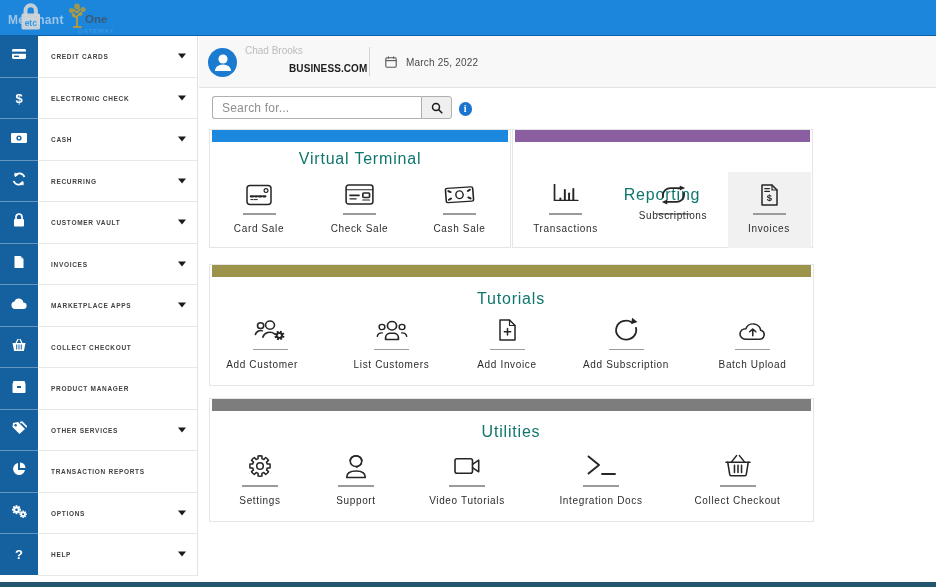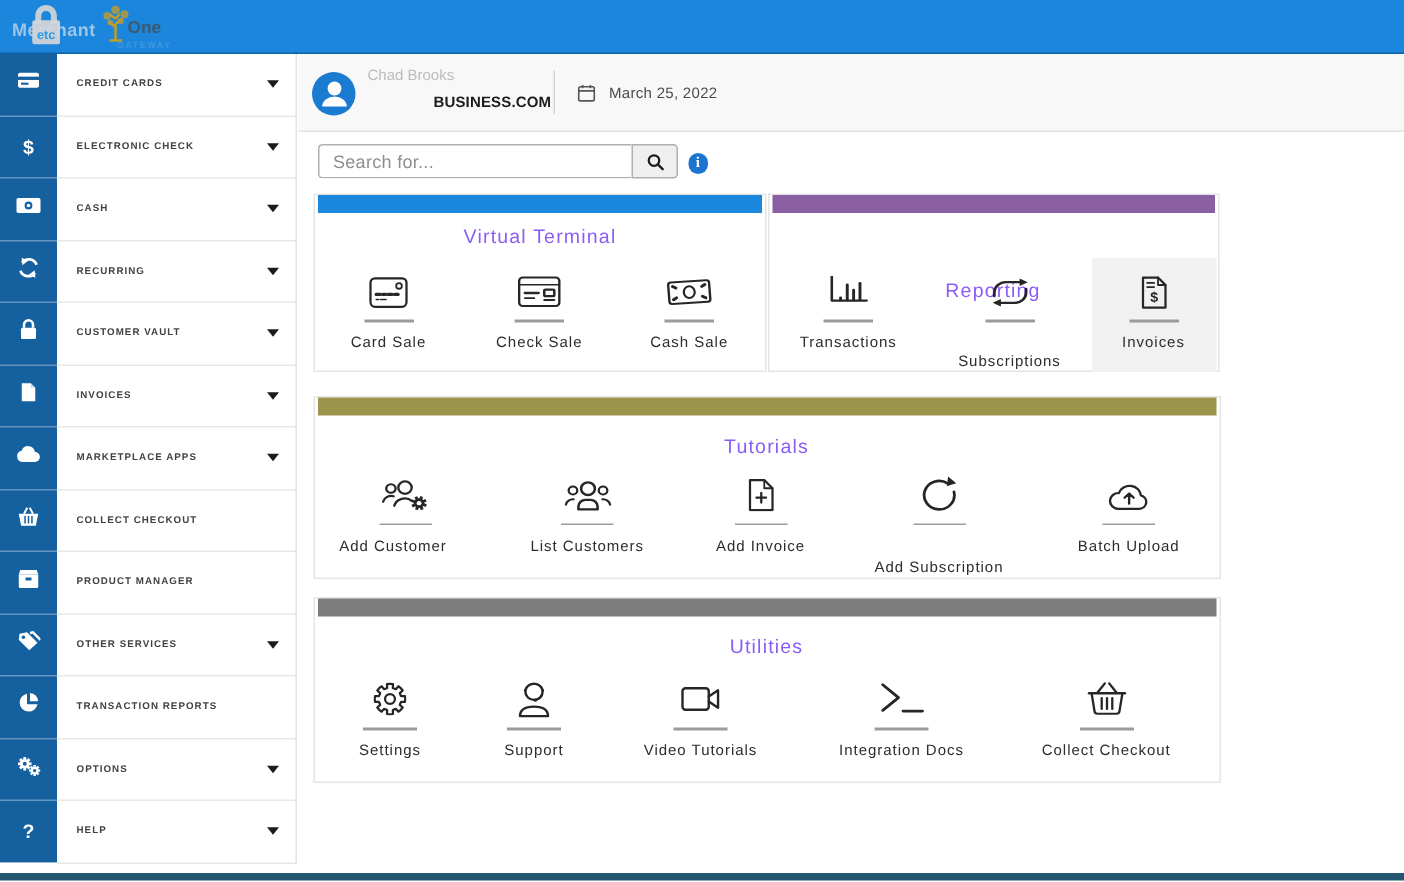--- a/index.html
+++ b/index.html
@@ -24,21 +24,21 @@
 #usep  { left:369px; top:47px; width:1px; height:29px; background:#d4d4d4; }
 #udate { left:406px; top:57px; font-size:10px; letter-spacing:0.2px; color:#4a4a4a; }
 
 #searchbox { left:212px; top:95.5px; width:209px; height:23px; border:1px solid #b0b0b0; border-right:none; border-radius:3px 0 0 3px; background:#fff; }
 #searchph { left:222px; top:100.5px; font-size:12px; letter-spacing:0.2px; color:#8f8f8f; }
 #searchbtn { left:421px; top:95.5px; width:31px; height:23px; border:1px solid #b0b0b0; border-radius:0 3px 3px 0; background:#efefef; }
 #infoicon { left:458.5px; top:102px; width:13.5px; height:13.5px; border-radius:50%; background:#1b74cf; color:#fff; font-size:10px; font-weight:700; text-align:center; line-height:13.5px; font-family:"Liberation Serif",serif; }
 
 .card { position:absolute; background:#fff; border:1px solid #e5e5e5; }
 .cbar { position:absolute; height:12px; }
-.ctitle { position:absolute; font-size:13px; letter-spacing:0.8px; color:#8b5cf6; transform:translateX(-50%); white-space:nowrap; }
+.ctitle { position:absolute; font-size:16px; letter-spacing:0.8px; color:#0f766e; transform:translateX(-50%); white-space:nowrap; }
 .ilabel { position:absolute; width:160px; transform:translateX(-50%); text-align:center; font-size:10px; letter-spacing:0.65px; color:#2d2d2d; white-space:nowrap; }
 
 #bottombar { left:0; top:582px; width:936px; height:4.5px; background:#235571; }
 </style>
 </head>
 <body>
 <div id="header" class="abs"></div>
 
 <div class="abs" style="left:8px; top:13px; font-size:12px; font-weight:700; color:#9cc5e8; letter-spacing:0.3px;">Merchant</div>
 <div class="abs" style="left:85px; top:13px; font-size:11.5px; font-weight:700; color:#3a5a75;">One</div>
@@ -286,21 +286,21 @@
     </svg></div>
 <div class="abs" style="left:549.0px; top:213.0px; width:33px; height:1.5px; background:#9b9b9b;"></div>
 <div class="ilabel" style="left:565.5px; top:222.7px;">Transactions</div>
 <div class="abs" style="left:658.50px; top:185.00px;"><svg width="29" height="20" viewBox="0 0 26 20" preserveAspectRatio="none">
       <path d="M3.5 12.3 V10 A6.9 6.9 0 0 1 10.4 3.1 H19" stroke="#262626" fill="none" stroke-linecap="round" stroke-linejoin="round" stroke-width="1.6"></path>
       <path d="M22.5 7.7 V10 A6.9 6.9 0 0 1 15.6 16.9 H7" stroke="#262626" fill="none" stroke-linecap="round" stroke-linejoin="round" stroke-width="1.6"></path>
       <path d="M18.6 0.6 L23.5 3.1 L18.6 5.6 Z" fill="#262626" stroke="none"></path>
       <path d="M7.4 14.4 L2.5 16.9 L7.4 19.4 Z" fill="#262626" stroke="none"></path>
     </svg></div>
 <div class="abs" style="left:656.5px; top:213.0px; width:33px; height:1.5px; background:#9b9b9b;"></div>
-<div class="ilabel" style="left:673.0px; top:236px;">Subscriptions</div>
+<div class="ilabel" style="left:673.0px; top:210px;">Subscriptions</div>
 <div class="abs" style="left:759.50px; top:183.50px;"><svg width="19" height="22" viewBox="0 0 19 22" preserveAspectRatio="none">
       <path d="M2 1 H12 L17 6 V21 H2 Z" stroke="#262626" fill="none" stroke-linecap="round" stroke-linejoin="round" stroke-width="1.5"></path>
       <path d="M12 1 V6 H17" stroke="#262626" fill="none" stroke-linecap="round" stroke-linejoin="round" stroke-width="1.2"></path>
       <path d="M4.8 4.6 h4.6 M4.8 7.4 h4.6" stroke="#262626" fill="none" stroke-linecap="round" stroke-linejoin="round" stroke-width="1.2"></path>
       <text x="9.5" y="17.2" font-family="Liberation Sans" font-size="9.5" font-weight="700" fill="#262626" text-anchor="middle">$</text>
     </svg></div>
 <div class="abs" style="left:752.5px; top:213.0px; width:33px; height:1.5px; background:#9b9b9b;"></div>
 <div class="ilabel" style="left:769.0px; top:222.7px;">Invoices</div>
 <div class="abs" style="left:254.00px; top:319.75px;"><svg width="32" height="21.5" viewBox="0 0 30 22" preserveAspectRatio="none">
       <circle cx="6.2" cy="5.8" r="2.9" stroke="#262626" fill="none" stroke-linecap="round" stroke-linejoin="round" stroke-width="1.5"></circle>
@@ -335,21 +335,21 @@
       <path d="M11.5 1 V6.5 H17" stroke="#262626" fill="none" stroke-linecap="round" stroke-linejoin="round" stroke-width="1.2"></path>
       <path d="M9.5 9.6 V16 M6.3 12.8 H12.7" stroke="#262626" fill="none" stroke-linecap="round" stroke-linejoin="round" stroke-width="1.5"></path>
     </svg></div>
 <div class="abs" style="left:489.5px; top:348.7px; width:35px; height:1.5px; background:#9b9b9b;"></div>
 <div class="ilabel" style="left:507.0px; top:358.7px;">Add Invoice</div>
 <div class="abs" style="left:613.00px; top:316.75px;"><svg width="26" height="24.5" viewBox="0 0 24 24" preserveAspectRatio="none">
       <path d="M17.3 5.1 A9.3 9.3 0 1 0 21.2 10.7" stroke="#262626" fill="none" stroke-linecap="round" stroke-linejoin="round" stroke-width="1.7"></path>
       <path d="M17.6 0.7 L22.6 5 L16.8 7.1 Z" fill="#262626" stroke="none"></path>
     </svg></div>
 <div class="abs" style="left:608.5px; top:348.7px; width:35px; height:1.5px; background:#9b9b9b;"></div>
-<div class="ilabel" style="left:626.0px; top:358.7px;margin-top:14px;">Add Subscription</div>
+<div class="ilabel" style="left:626.0px; top:358.7px;">Add Subscription</div>
 <div class="abs" style="left:736.75px; top:319.55px;"><svg width="31.5" height="20.5" viewBox="0 0 30 21" preserveAspectRatio="none">
       <path d="M8 19.7 h13.5 a4.7 4.7 0 0 0 1 -9.2 a7.2 7.2 0 0 0 -14 -1.6 a5.4 5.4 0 0 0 -0.5 10.8 z" stroke="#262626" fill="none" stroke-linecap="round" stroke-linejoin="round" stroke-width="1.5"></path>
       <path d="M15 16.2 V9.4 M12.1 12.1 L15 9.2 L17.9 12.1" stroke="#262626" fill="none" stroke-linecap="round" stroke-linejoin="round" stroke-width="1.5"></path>
     </svg></div>
 <div class="abs" style="left:735.0px; top:348.7px; width:35px; height:1.5px; background:#9b9b9b;"></div>
 <div class="ilabel" style="left:752.5px; top:358.7px;">Batch Upload</div>
 <div class="abs" style="left:249.00px; top:455.00px;"><svg width="22" height="22" viewBox="0 0 22 22" preserveAspectRatio="none">
       <path d="M21.20 11.00 L21.00 12.99 L18.36 12.89 L17.54 14.87 L19.48 16.67 L18.21 18.21 L16.67 19.48 L14.87 17.54 L12.89 18.36 L12.99 21.00 L11.00 21.20 L9.01 21.00 L9.11 18.36 L7.13 17.54 L5.33 19.48 L3.79 18.21 L2.52 16.67 L4.46 14.87 L3.64 12.89 L1.00 12.99 L0.80 11.00 L1.00 9.01 L3.64 9.11 L4.46 7.13 L2.52 5.33 L3.79 3.79 L5.33 2.52 L7.13 4.46 L9.11 3.64 L9.01 1.00 L11.00 0.80 L12.99 1.00 L12.89 3.64 L14.87 4.46 L16.67 2.52 L18.21 3.79 L19.48 5.33 L17.54 7.13 L18.36 9.11 L21.00 9.01 Z" stroke="#262626" fill="none" stroke-linecap="round" stroke-linejoin="round" stroke-width="1.5"></path>
       <circle cx="11" cy="11" r="3.3" stroke="#262626" fill="none" stroke-linecap="round" stroke-linejoin="round" stroke-width="1.5"></circle>
     </svg></div>

